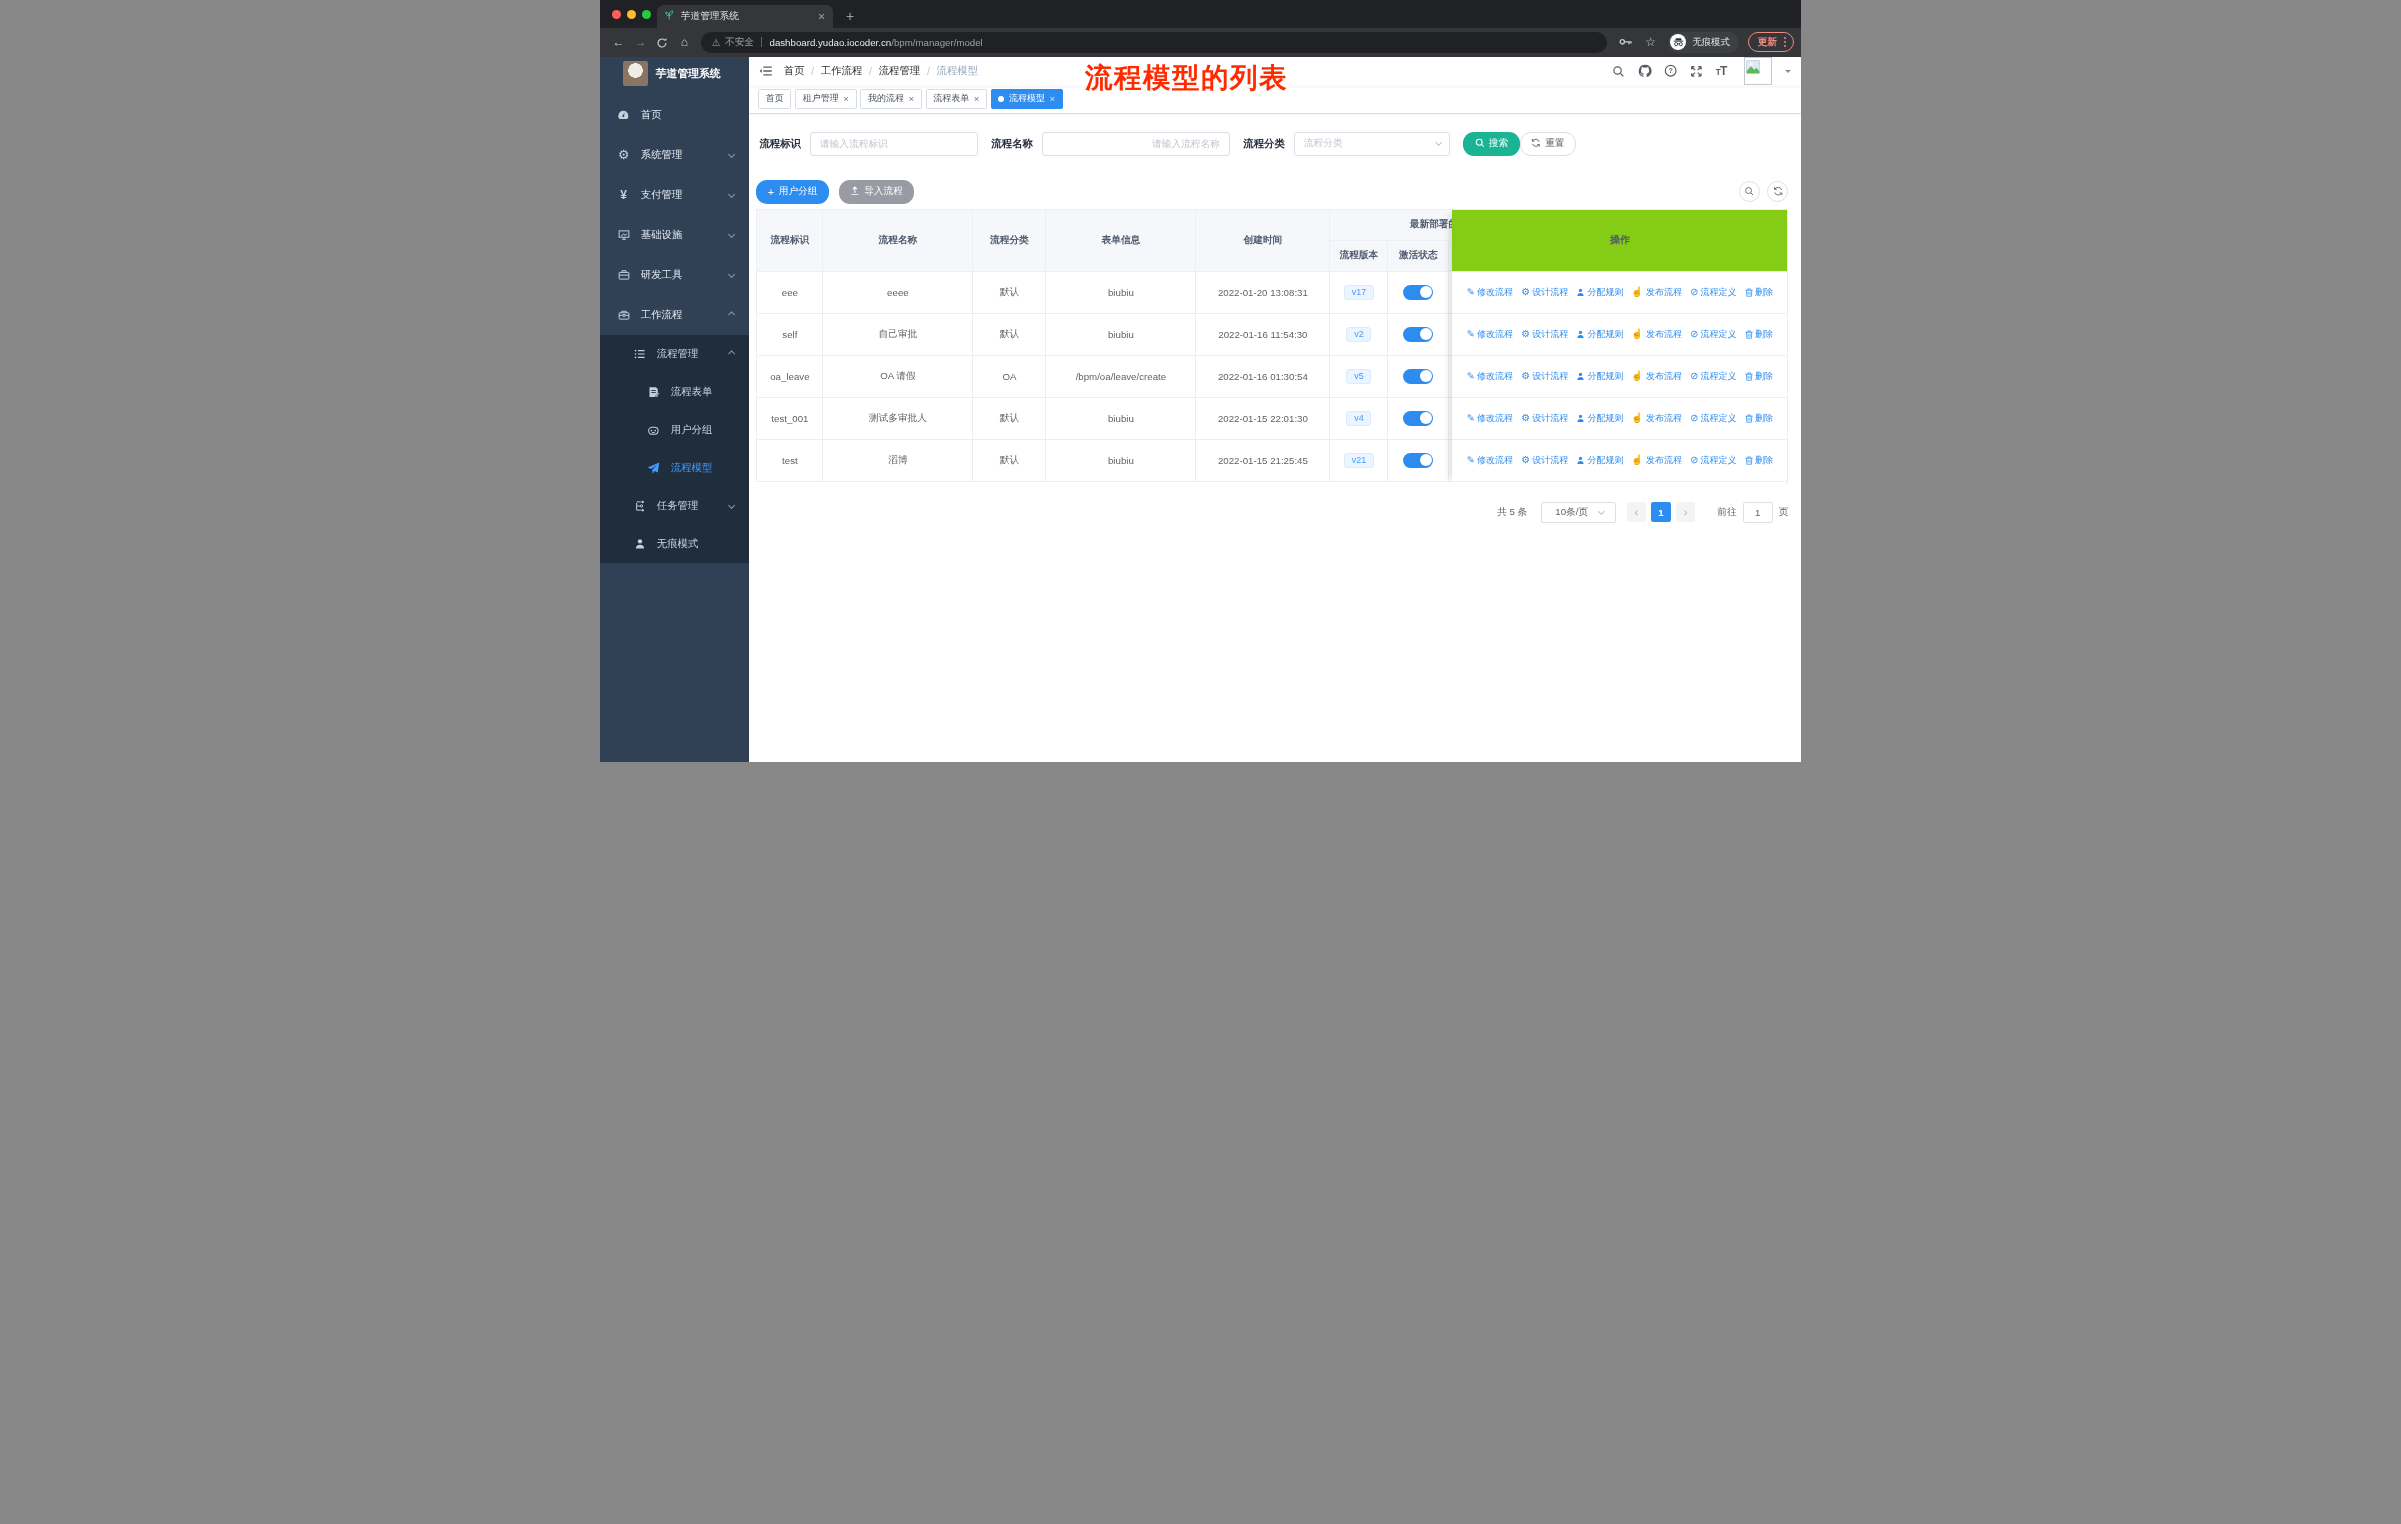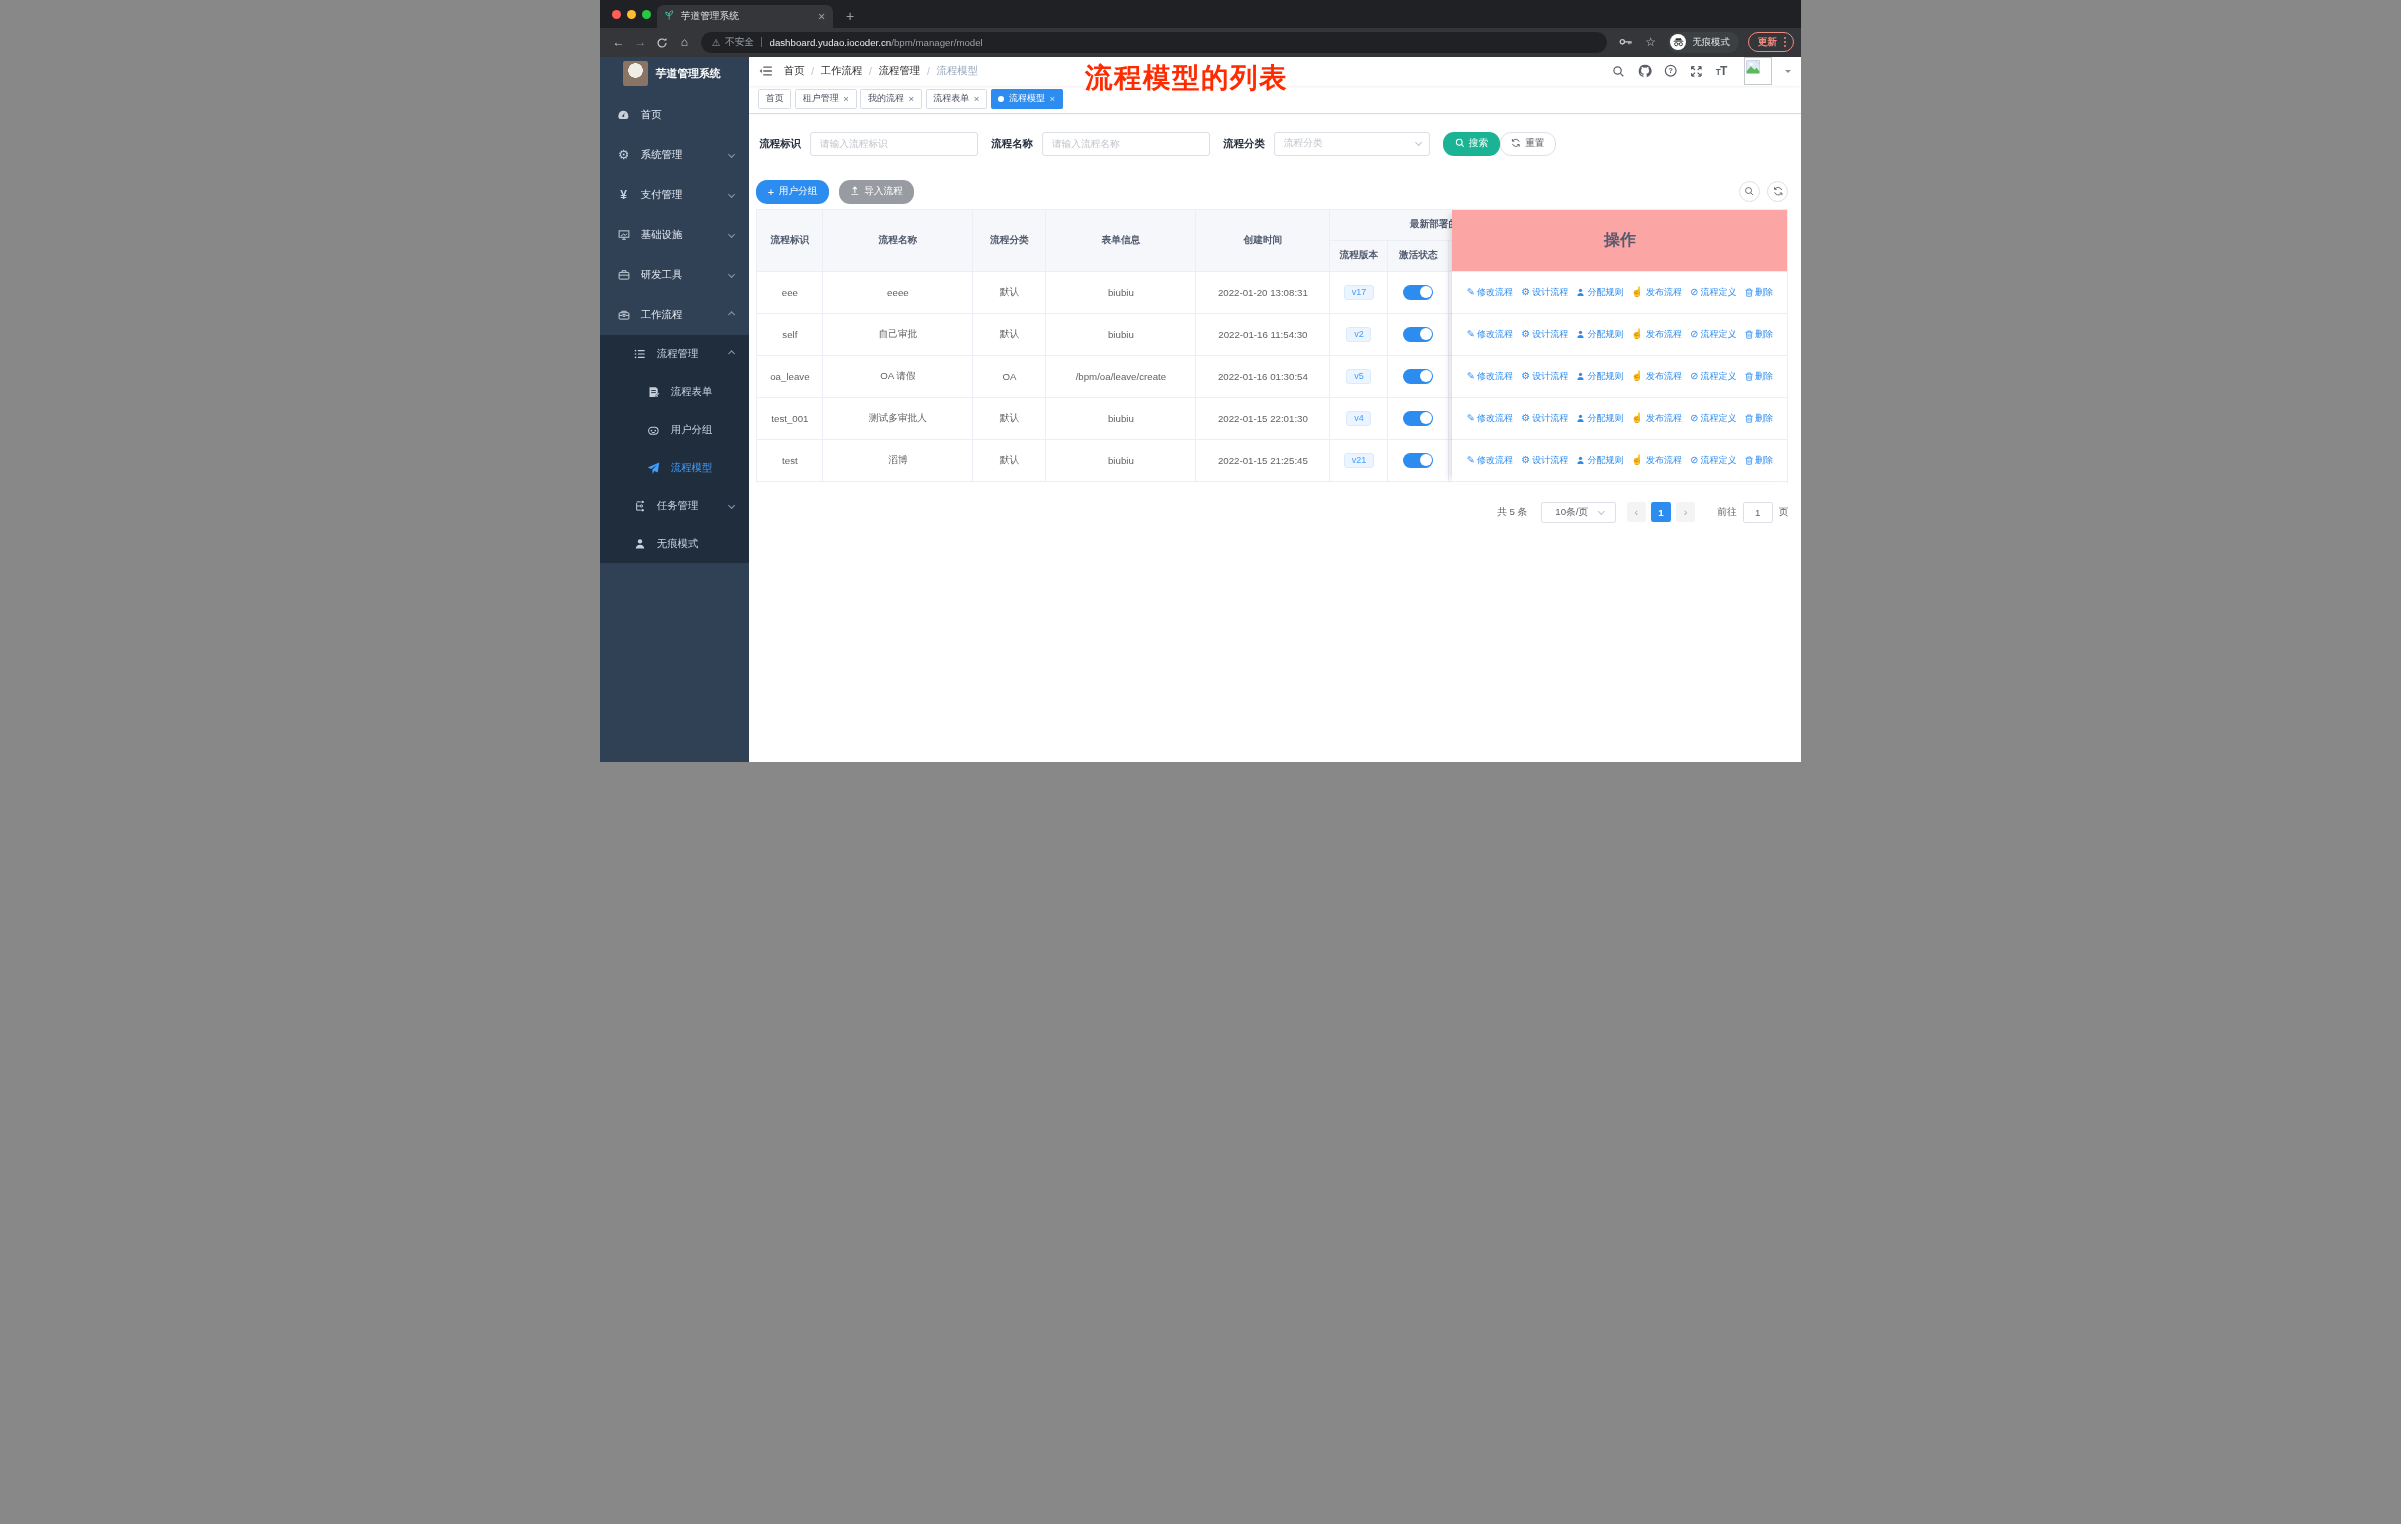--- a/index.html
+++ b/index.html
@@ -73,21 +73,21 @@
   .tag .dot { width:6px; height:6px; border-radius:50%; background:#fff; }
   .tag .x { font-size:9.7px; line-height:1; opacity:.75; }
   .tag.active { background:#2d8cf0; border-color:#2d8cf0; color:#fff; }
 
   .page { margin:0 12.7px 0 7.4px; position:relative; }
   .filters { display:flex; align-items:center; margin-top:18px; font-size:10.4px; }
   .flabel { font-weight:700; color:#27303f; margin:0 9px 0 13.4px; white-space:nowrap; }
   .flabel.first { margin-left:3px; }
   .fin { height:24px; border:0.7px solid #dcdfe6; border-radius:3px; padding:0 9px; font-size:9.7px; color:#606266; font-family:"Liberation Sans",sans-serif; }
   .fin::placeholder { color:#c0c4cc; }
-  .fin.w1 { width:168px; } .fin.w2 { width:168px; }
+  .fin.w1 { width:168px; } .fin.w2 { width:188px;text-align:right; }
   .fselect { width:156px; height:24px; border:0.7px solid #dcdfe6; border-radius:3px; padding:0 9px; font-size:9.7px; color:#c0c4cc; display:flex; align-items:center; justify-content:space-between; cursor:pointer; }
   .fselect .sc { width:5.2px; height:5.2px; border-right:1px solid #c0c4cc; border-bottom:1px solid #c0c4cc; transform:rotate(45deg) translateY(-1.5px); }
   .btn { height:24px; border:0.7px solid transparent; border-radius:11px; font-size:9.7px; font-family:"Liberation Sans",sans-serif; display:inline-flex; align-items:center; gap:4.5px; padding:0 10.4px; cursor:pointer; white-space:nowrap; }
   .btn-search { background:#1ab394; color:#fff; margin-left:13.4px; }
   .btn-reset { background:#fff; border-color:#dcdfe6; color:#606266; margin-left:0; }
   .actionsrow { margin-top:24px; display:flex; align-items:center; }
   .btn-create { background:#2d8cf0; color:#fff; }
   .btn-import { background:#989ba1; color:#fff; margin-left:9.7px; }
   .rightcircles { margin-left:auto; display:flex; gap:7.4px; }
   .circ { width:21px; height:21px; border:0.7px solid #dcdfe6; border-radius:50%; background:#fff; color:#606266; display:flex; align-items:center; justify-content:center; cursor:pointer; }
@@ -98,21 +98,21 @@
   .grid th, .grid td { border:0.7px solid #ebeef5; text-align:center; padding:0 3px; overflow:hidden; white-space:nowrap; }
   .grid thead th { background:#f5f7fa; color:#515a6e; font-weight:700; height:31px; }
   .grid tbody td { height:42px; color:#606266; background:#fff; }
   .linktext { color:#2d8cf0; cursor:pointer; }
   .vtag { display:inline-block; background:#ecf5ff; border:0.7px solid #d9ecff; color:#409eff; font-size:9px; border-radius:3px; padding:1.5px 6.7px; cursor:default; }
   .toggle { width:30px; height:15px; border-radius:7.4px; background:#2d8cf0; position:relative; display:inline-block; vertical-align:middle; cursor:pointer; }
   .toggle::after { content:""; position:absolute; top:1.5px; right:1.5px; width:12px; height:12px; border-radius:50%; background:#fff; }
 
   .fixedcol { position:absolute; top:0; left:696px; width:336px; height:275px; background:#fff; z-index:3;
               box-shadow:-6.7px 0 6.7px -4.5px rgba(0,0,0,.16); border-right:0.7px solid #ebeef5; }
-  .fixedhead { height:63px; background:#fca5a5; border-top:0.7px solid #ebeef5; border-bottom:0.7px solid #ebeef5; display:flex; align-items:center; justify-content:center; font-weight:700; font-size:16px; color:#515a6e; }
+  .fixedhead { height:63px; background:#84cc16; border-top:0.7px solid #ebeef5; border-bottom:0.7px solid #ebeef5; display:flex; align-items:center; justify-content:center; font-weight:700; font-size:10px; color:#515a6e; }
   .fixedrow { height:42px; border-bottom:0.7px solid #ebeef5; display:flex; align-items:center; justify-content:center; gap:8.2px; font-size:9px; color:#2d8cf0; }
   .act { display:inline-flex; align-items:center; gap:2.2px; cursor:pointer; white-space:nowrap; }
   .act .aic { font-size:9px; display:inline-flex; align-items:center; }
 
   
   .pagination { display:flex; align-items:center; justify-content:flex-end; margin-top:20px; font-size:9.7px; color:#606266; }
   .ptotal { margin-right:14px; }
   .psel { width:75px; height:21px; border:0.7px solid #dcdfe6; border-radius:2.2px; display:flex; align-items:center; justify-content:center; gap:9.7px; cursor:pointer; }
   .psel .sc { width:4.5px; height:4.5px; border-right:1px solid #c0c4cc; border-bottom:1px solid #c0c4cc; transform:rotate(45deg) translateY(-1.5px); }
   .pbtn { width:19.4px; height:19.4px; background:#f4f4f5; border-radius:2.2px; color:#a8abb2; display:flex; align-items:center; justify-content:center; font-size:11px; margin-left:10.4px; cursor:pointer; }

